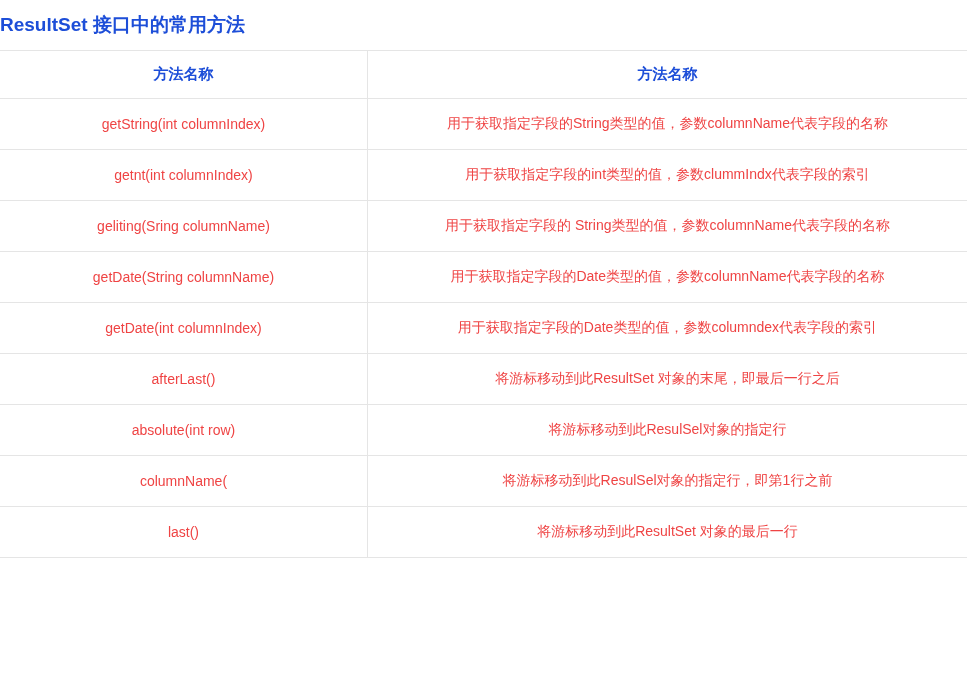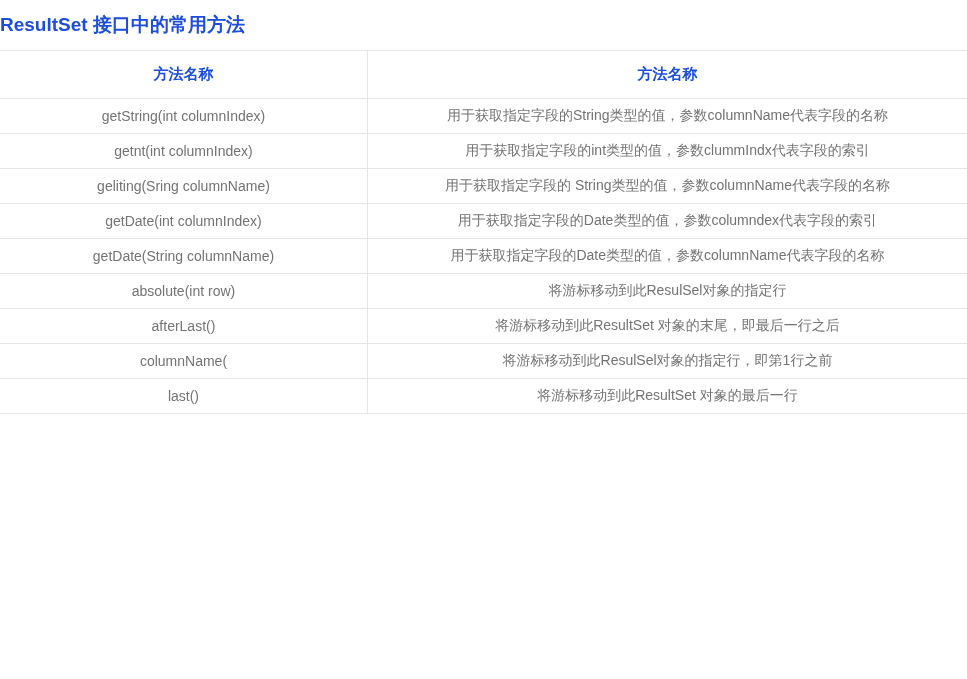--- a/index.html
+++ b/index.html
@@ -31,23 +31,23 @@
     th {
       font-size: 15px;
       font-weight: bold;
       color: #1d4ed8;
       text-align: center;
       padding: 14px 8px;
       border-bottom: 1px solid #e5e5e5;
     }
     td {
       font-size: 14px;
-      color: #737373;
+      color: #ef4444;
       text-align: center;
-      padding: 8px 8px;
+      padding: 16px 8px;
       border-bottom: 1px solid #e5e5e5;
     }
     col.col-method {
       width: 38%;
     }
     col.col-desc {
       width: 62%;
     }
     th:first-child, td:first-child {
       border-right: 1px solid #e5e5e5;
@@ -76,34 +76,34 @@
       </tr>
       <tr>
         <td>getnt(int columnIndex)</td>
         <td>用于获取指定字段的int类型的值，参数clummIndx代表字段的索引</td>
       </tr>
       <tr>
         <td>geliting(Sring columnName)</td>
         <td>用于获取指定字段的 String类型的值，参数columnName代表字段的名称</td>
       </tr>
       <tr>
+        <td>getDate(String columnName)</td>
+        <td>用于获取指定字段的Date类型的值，参数columnName代表字段的名称</td>
+      </tr>
+      <tr>
         <td>getDate(int columnIndex)</td>
         <td>用于获取指定字段的Date类型的值，参数columndex代表字段的索引</td>
       </tr>
       <tr>
-        <td>getDate(String columnName)</td>
-        <td>用于获取指定字段的Date类型的值，参数columnName代表字段的名称</td>
+        <td>afterLast()</td>
+        <td>将游标移动到此ResultSet 对象的末尾，即最后一行之后</td>
       </tr>
       <tr>
         <td>absolute(int row)</td>
         <td>将游标移动到此ResulSel对象的指定行</td>
-      </tr>
-      <tr>
-        <td>afterLast()</td>
-        <td>将游标移动到此ResultSet 对象的末尾，即最后一行之后</td>
       </tr>
       <tr>
         <td>columnName(</td>
         <td>将游标移动到此ResulSel对象的指定行，即第1行之前</td>
       </tr>
       <tr>
         <td>last()</td>
         <td>将游标移动到此ResultSet 对象的最后一行</td>
       </tr>
     </tbody>

